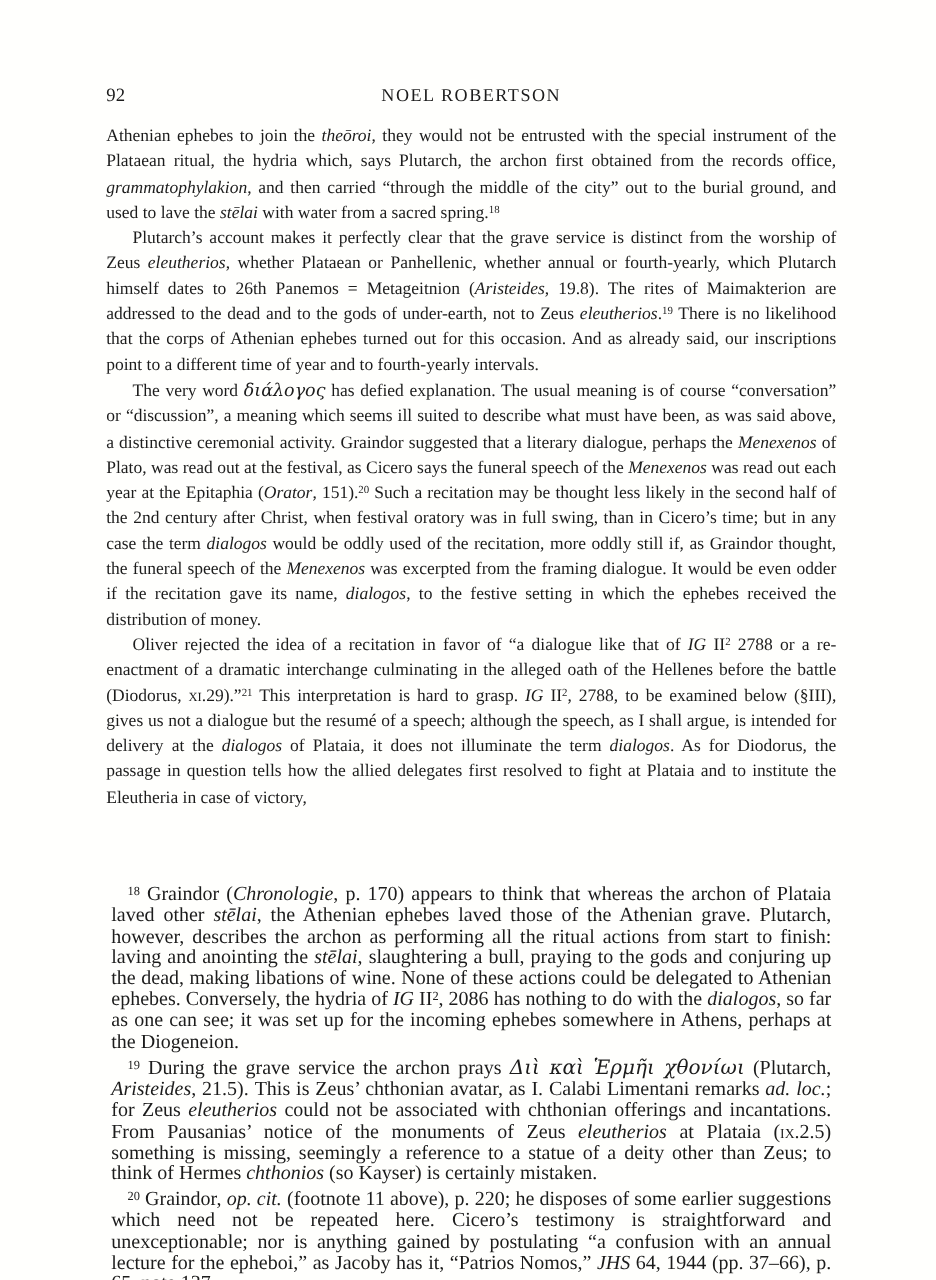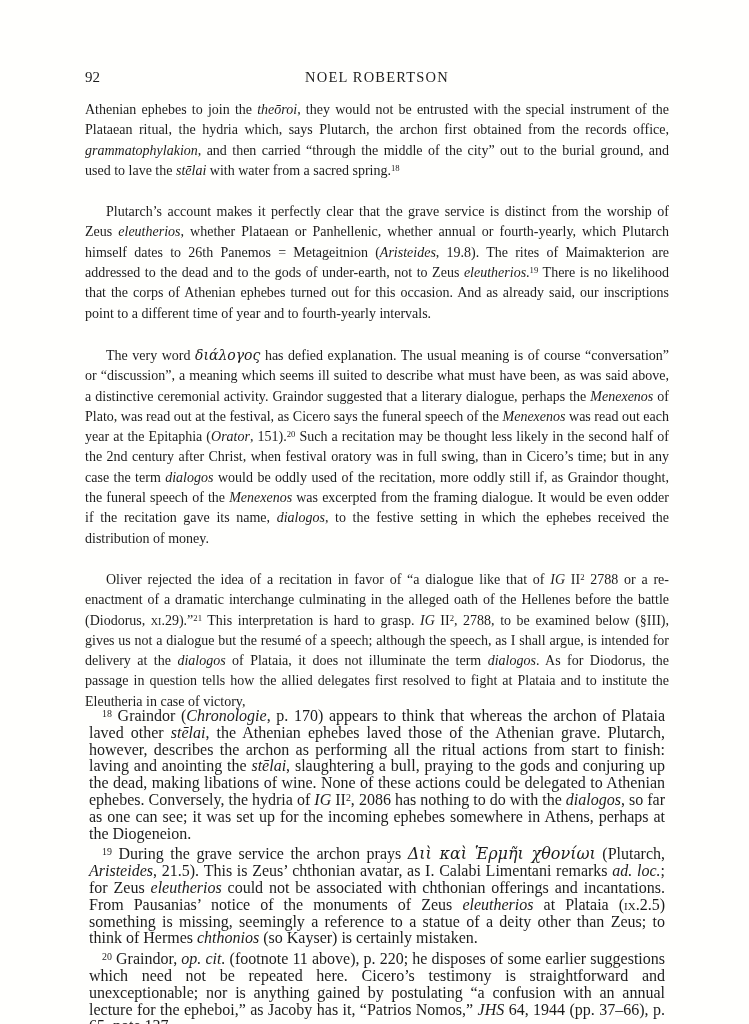--- a/index.html
+++ b/index.html
@@ -47,21 +47,20 @@
     width: 584px;
   }
   .body-para {
     margin: 0;
     font-size: 14px;
     line-height: 20.3px;
     text-align: justify;
   }
   .body-para.indent {
     text-indent: 21px;
-    margin-top: 21px;
   }
   .footnotes {
     position: absolute;
     top: 704px;
     left: 85px;
     width: 584px;
   }
   .footnote-para {
     margin: 4px;
     font-size: 16px;

